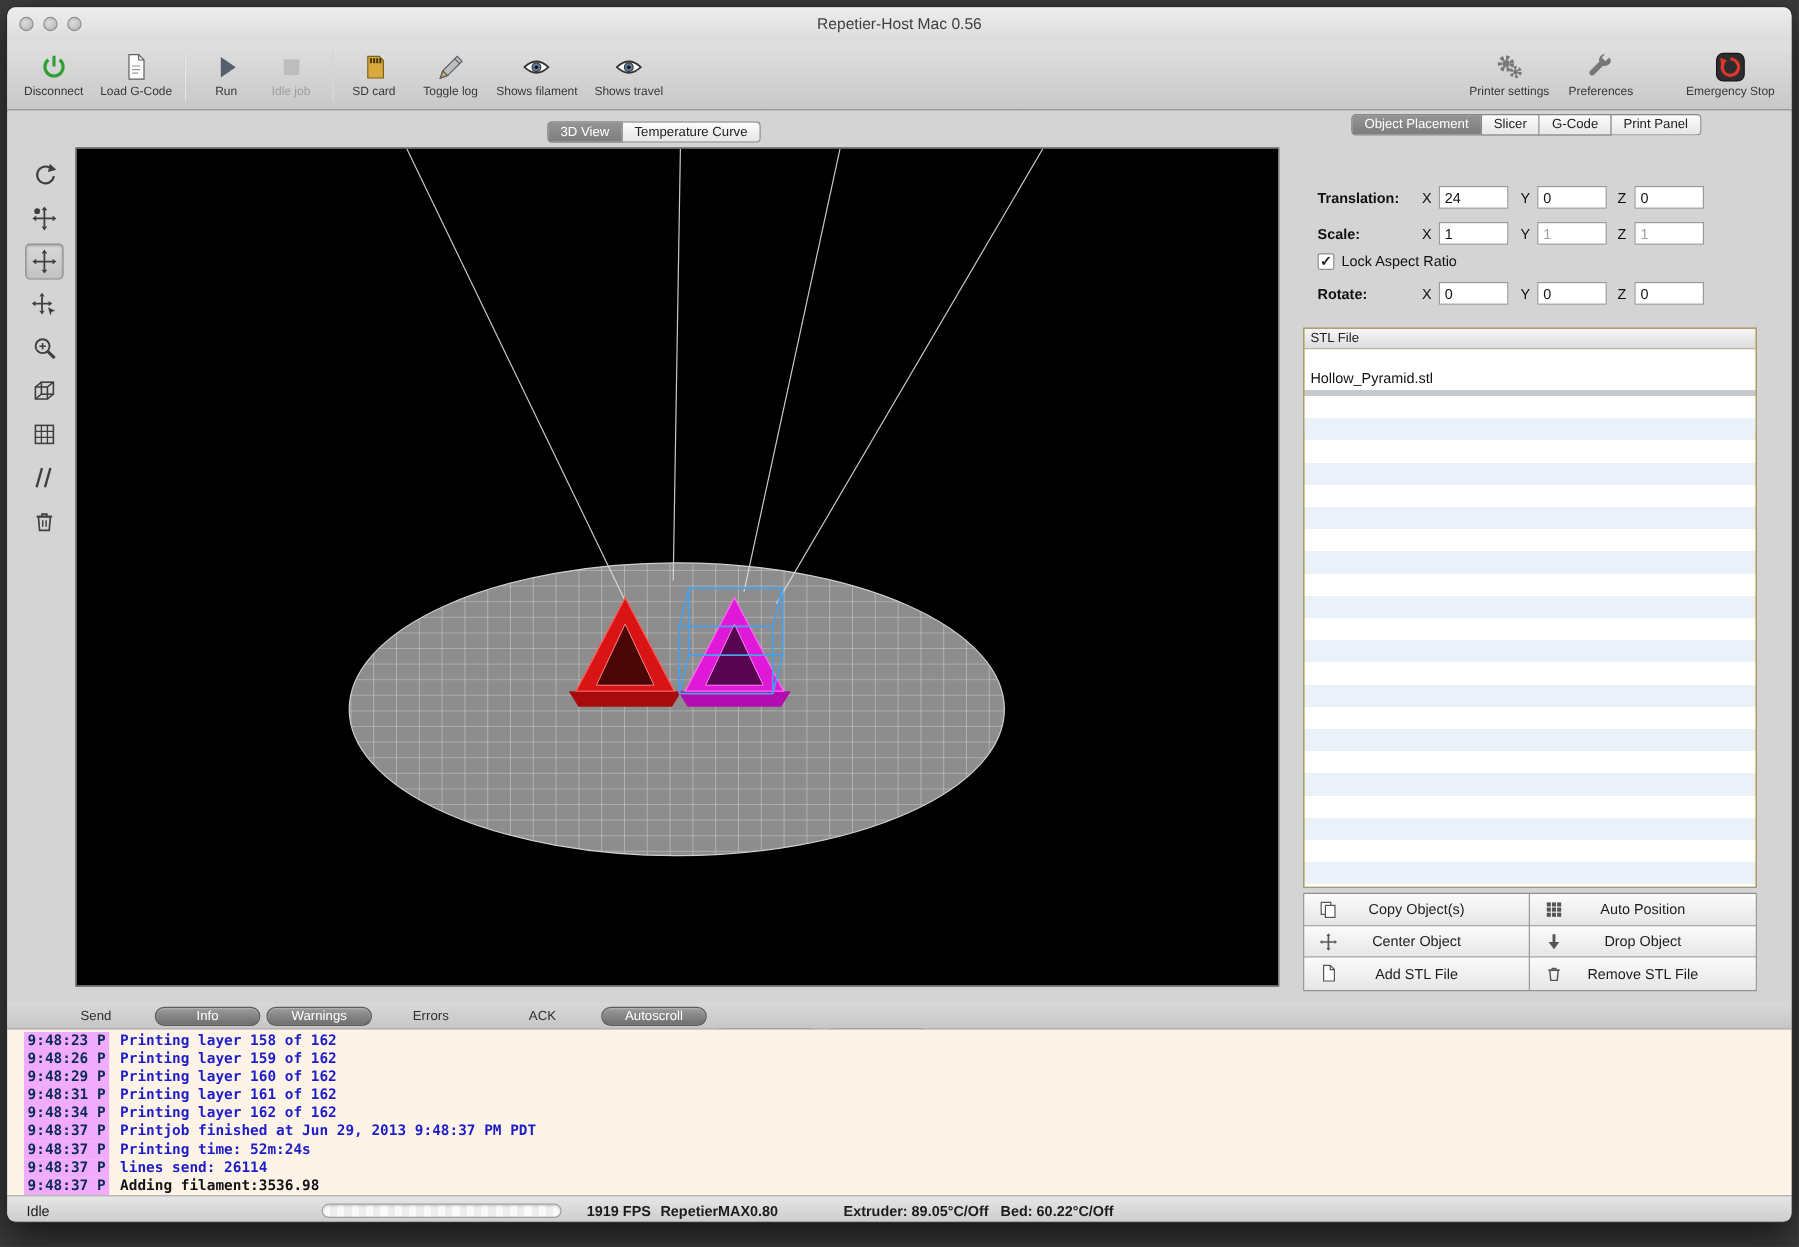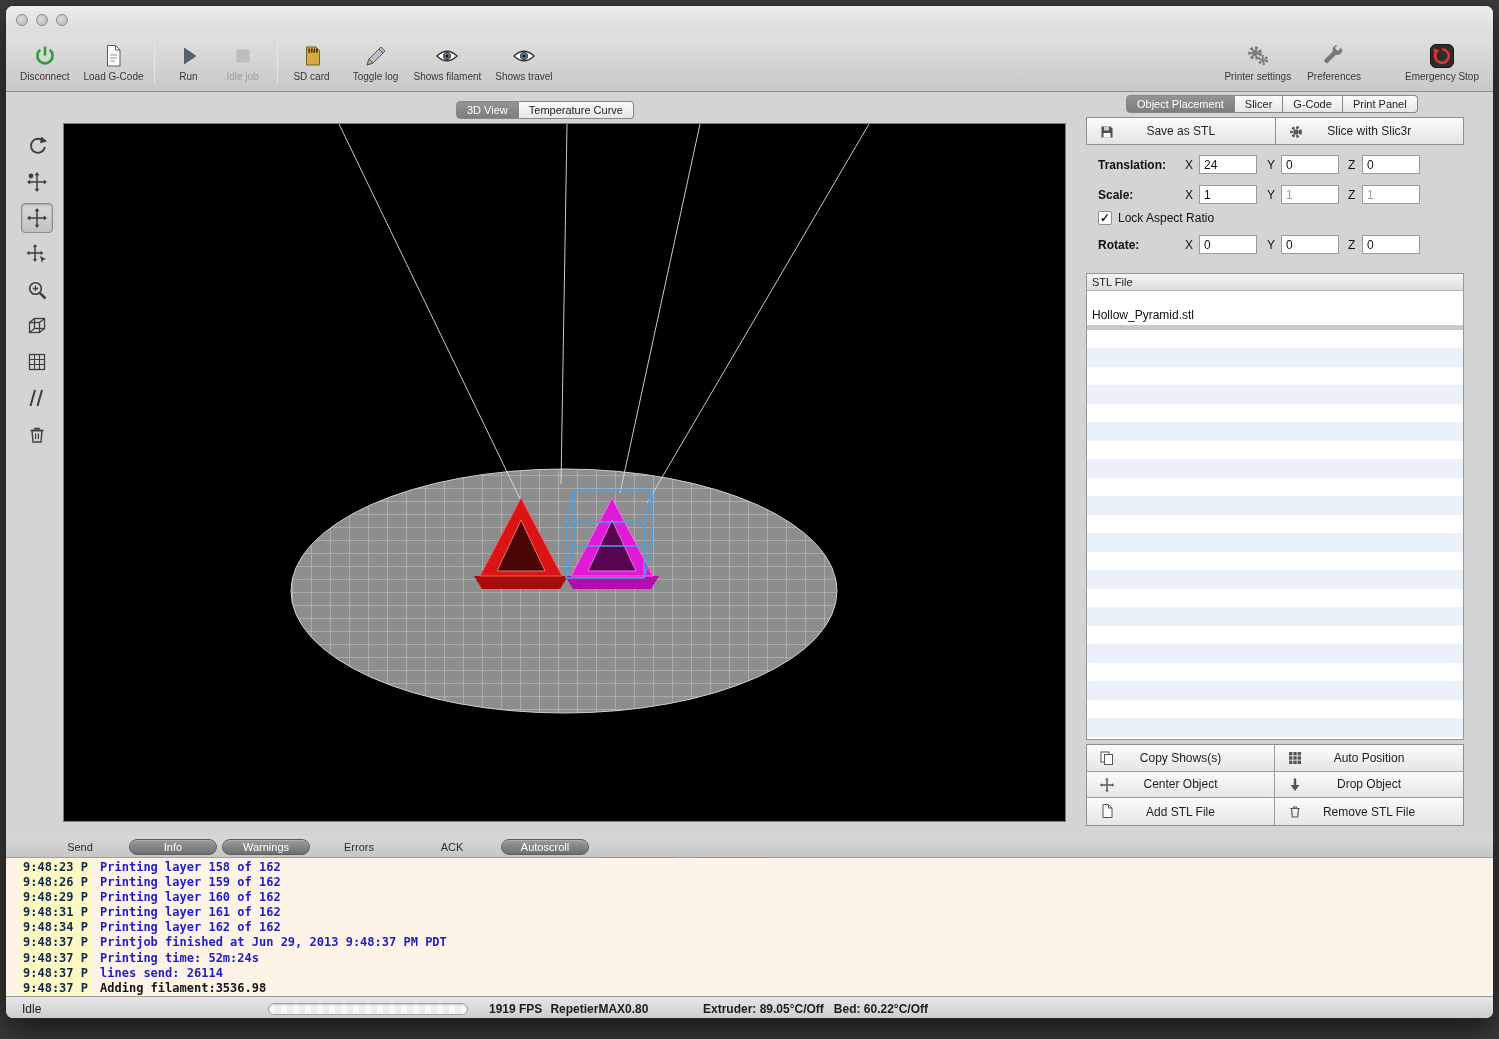--- a/index.html
+++ b/index.html
@@ -83,21 +83,21 @@
             border-bottom:1px solid #9f9f9f; display:flex; align-items:center; padding-left:30px; }
   .lb { width:88px; margin-right:5px; height:16px; font-size:11px; display:flex; align-items:center; justify-content:center;
         color:#2e2e2e; border-radius:9px; }
   .lb.dark { background:linear-gradient(#9b9b9b,#6f6f6f); border:1px solid #5d5d5d; color:#fff; box-shadow:inset 0 1px 1px rgba(255,255,255,.25); }
   .lb.pill { background:linear-gradient(#ffffff,#e3e3e3); border:1px solid #909090;margin-top:36px; }
 
   
   .logarea { position:absolute; left:0; top:852px; width:100%; height:138px; background:#fdf3e7; overflow:hidden;
              font-family:"DejaVu Sans Mono",monospace; font-size:12px; font-weight:bold; padding:2px 0 0 14px; }
   .lline { height:15.1px; display:flex; white-space:pre; }
-  .ts { background:#fef9c3; color:#0a2a56; padding:0 3px; margin-right:9px; }
+  .ts { background:#f0abfc; color:#0a2a56; padding:0 3px; margin-right:9px; }
   .msg { color:#1d1dc8; }
   .lline.blk .msg { color:#141414; }
 
   
   .statusbar { position:absolute; left:0; top:990px; width:100%; height:24px;
                background:linear-gradient(#e6e6e6,#cbcbcb); border-top:1px solid #9c9c9c; border-radius:0 0 8px 8px; }
   .st-state { position:absolute; left:16px; top:5px; font-size:12px; color:#202020; }
   .st-prog { position:absolute; left:262px; top:6px; width:200px; height:12px; border:1px solid #a2a2a2; border-radius:7px;
              background:repeating-linear-gradient(90deg,#fafafa 0 6px,#ededed 6px 12px); box-shadow:inset 0 1px 2px rgba(0,0,0,.18); }
   .st-fps { position:absolute; left:483px; top:5px; font-size:12px; font-weight:bold; color:#1c1c1c; }
@@ -109,20 +109,21 @@
 <body>
 
 <div class="window">
 
   <div class="titlebar">
     <div class="tl-group">
       <span class="tl"></span>
       <span class="tl"></span>
       <span class="tl"></span>
     </div>
+    <div class="wtitle">Repetier-Host Mac 0.56</div>
   </div>
 
   <div class="toolbar">
     <div class="tbi">
       <svg class="ic" width="26" height="26" viewBox="0 0 26 26">
         <path d="M13 3.5v9" stroke="#2f9e33" stroke-width="2.6" fill="none"></path>
         <path d="M8.3 6.8a7.6 7.6 0 1 0 9.4 0" stroke="#2f9e33" stroke-width="2.6" fill="none"></path>
       </svg>
       <span class="tbl">Disconnect</span>
     </div>
@@ -330,37 +331,20 @@
     </div>
 
     <div class="rpanel">
       <div class="rtabs">
         <div class="seg on">Object Placement</div>
         <div class="seg">Slicer</div>
         <div class="seg">G-Code</div>
         <div class="seg">Print Panel</div>
       </div>
 
-      <div class="rbtn-row">
-        <div class="bigbtn">
-          <svg class="ic" width="16" height="16" viewBox="0 0 16 16">
-            <path d="M2.5 2.5h9l2 2v9h-11z" fill="#4e4e4e"></path>
-            <rect x="5" y="2.5" width="5" height="4" fill="#cfcfcf"></rect>
-            <rect x="4.5" y="9" width="7" height="4.5" fill="#ffffff"></rect>
-          </svg>
-          <span>Save as STL</span>
-        </div>
-        <div class="bigbtn">
-          <svg class="ic" width="16" height="16" viewBox="0 0 16 16">
-            <circle cx="8" cy="8" r="4.4" fill="none" stroke="#555" stroke-width="3" stroke-dasharray="2.3 1.8"></circle>
-            <circle cx="8" cy="8" r="2.6" fill="#555"></circle>
-          </svg>
-          <span>Slice with Slic3r</span>
-        </div>
-      </div>
 
       <div class="frow" style="top:62px">
         <span class="flabel">Translation:</span>
         <span class="axl ax1">X</span>
         <input class="axin in1" value="24" style="">
         <span class="axl ax2">Y</span>
         <input class="axin in2" value="0" style="">
         <span class="axl ax3">Z</span>
         <input class="axin in3" value="0" style="">
       </div>
@@ -396,21 +380,21 @@
         <div class="stl-row sel">Hollow_Pyramid.stl</div>
         <div class="stl-stripes"></div>
       </div>
 
       <div class="action-grid">
         <div class="acell">
           <svg class="ic" width="16" height="16" viewBox="0 0 16 16">
             <rect x="2" y="2" width="8" height="10" fill="#fff" stroke="#555"></rect>
             <rect x="5.5" y="4.5" width="8" height="10" fill="#fff" stroke="#555"></rect>
           </svg>
-          <span>Copy Shows(s)</span>
+          <span>Copy Object(s)</span>
         </div>
         <div class="acell">
           <svg class="ic" width="16" height="16" viewBox="0 0 16 16">
             <g fill="#555">
               <rect x="2" y="2" width="3.4" height="3.4"></rect>
                 <rect x="6.3" y="2" width="3.4" height="3.4"></rect>
                 <rect x="10.6" y="2" width="3.4" height="3.4"></rect>
               <rect x="2" y="6.3" width="3.4" height="3.4"></rect>
                 <rect x="6.3" y="6.3" width="3.4" height="3.4"></rect>
                 <rect x="10.6" y="6.3" width="3.4" height="3.4"></rect>

